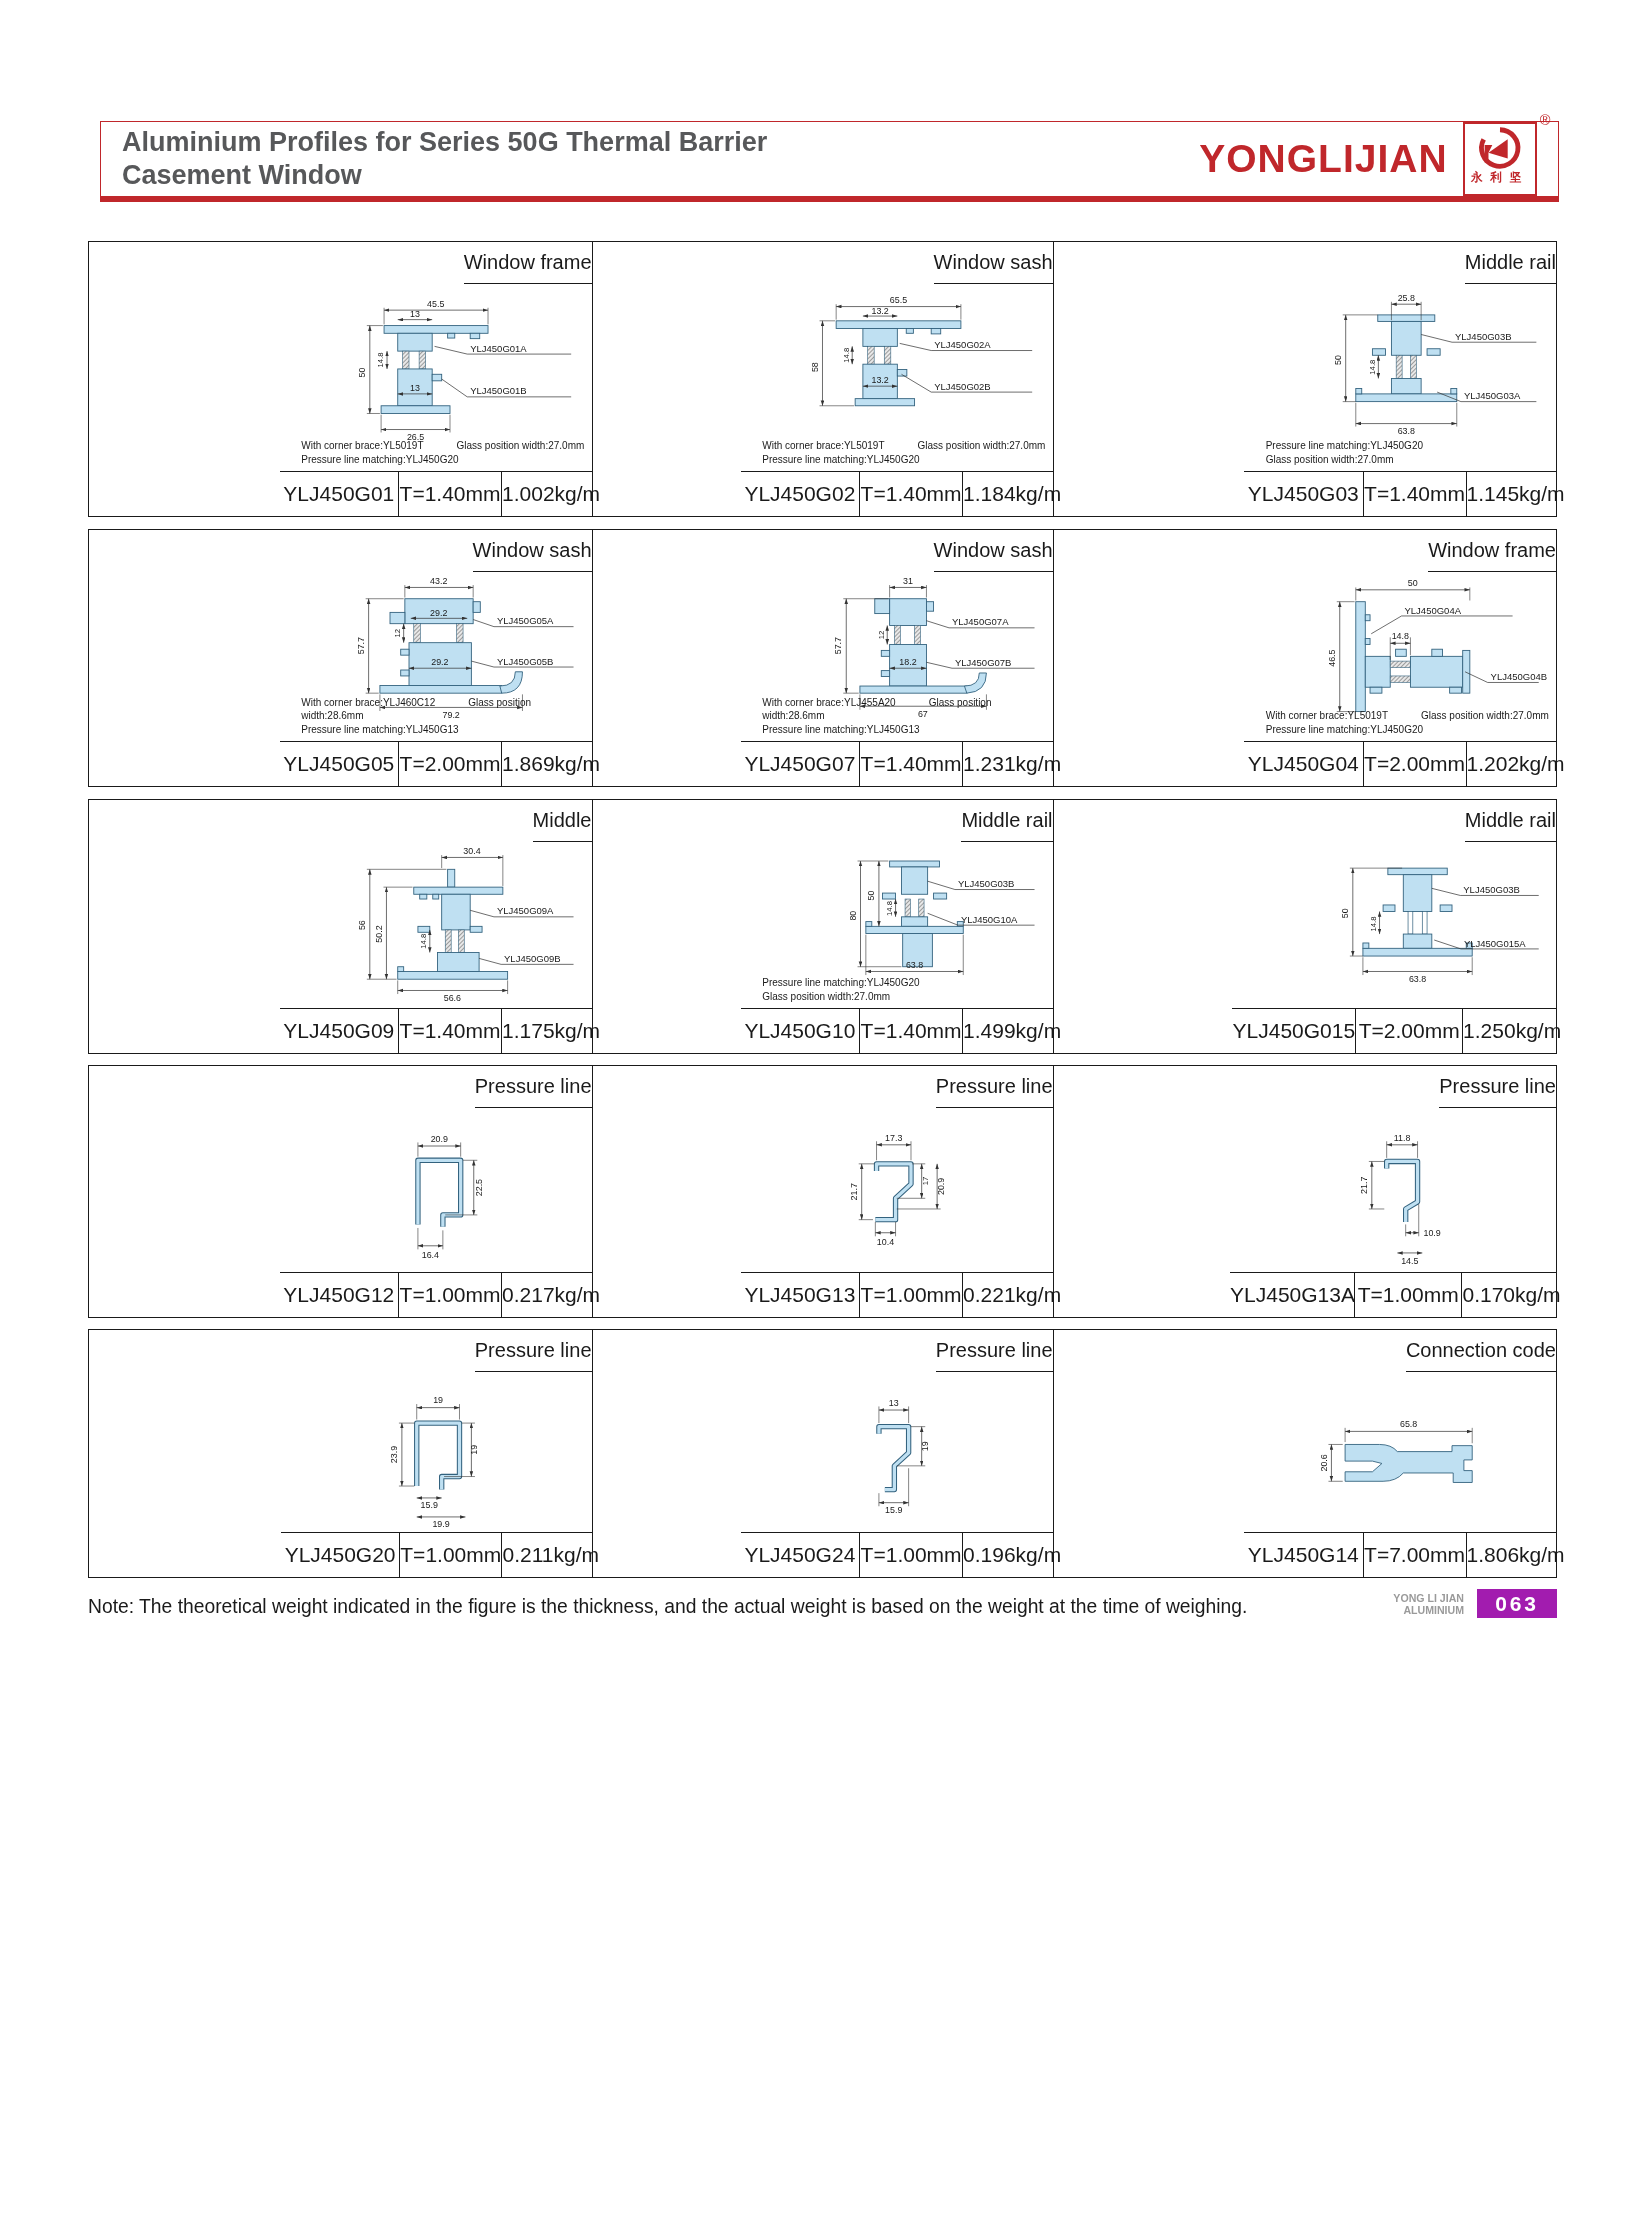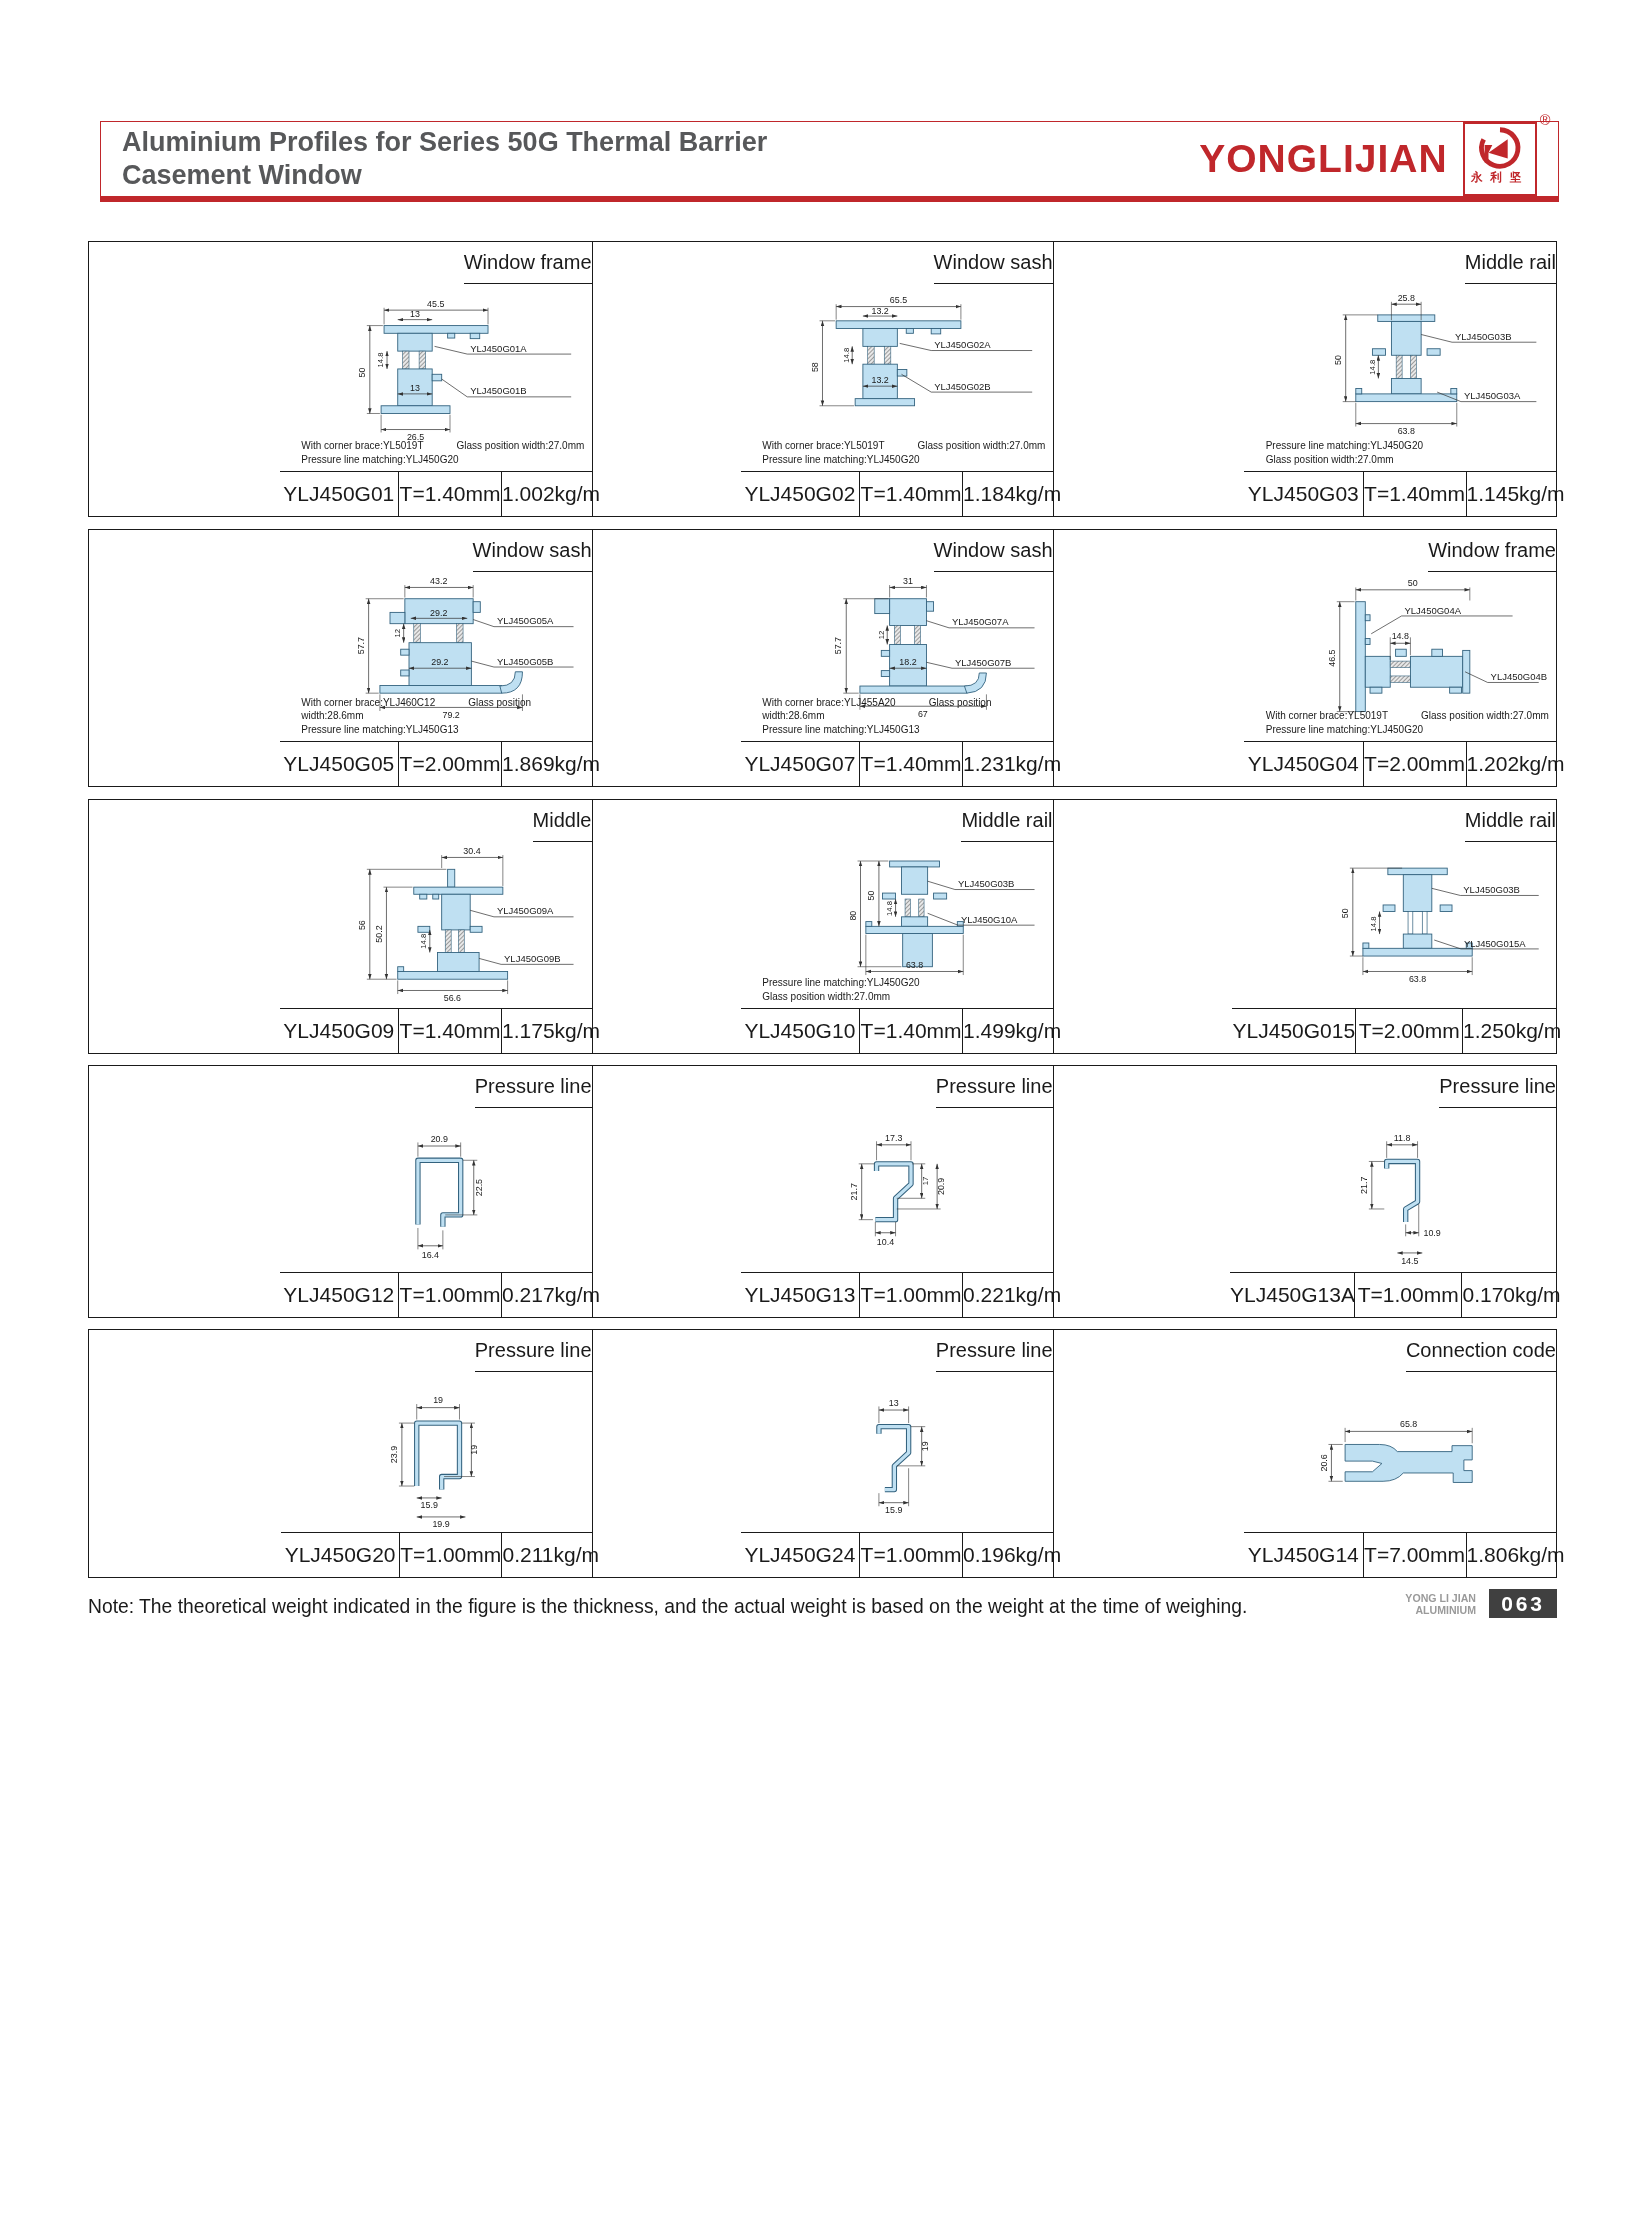--- a/index.html
+++ b/index.html
@@ -25,21 +25,21 @@
   .notes{position:absolute;left:9.7px;right:3.9px;bottom:4.8px;font-size:10px;line-height:1.35;}
   .nb{margin-left:33px;}
   .cell-footer{display:grid;grid-template-columns:38% 33% 29%;border-top:1.9px solid #1a1a1a;height:44px;}
   .cell-footer div{line-height:44px;text-align:center;font-size:21px;}
   .cell-footer div + div{border-left:1.9px solid #1a1a1a;}
   
   .bottomrow{display:flex;justify-content:space-between;align-items:flex-end;margin-top:9px;}
   .note{font-size:19.3px;}
   .pagebrand{display:flex;align-items:center;gap:13px;}
   .pb-txt{text-align:right;font-size:10.6px;color:#9a9a9a;font-weight:bold;line-height:1.15;}
-  .pb-badge{background:#404040;color:#fff;font-weight:bold;font-size:21px;line-height:29px;width:68px;text-align:center;letter-spacing:2.9px;}
+  .pb-badge{background:#a21caf;color:#fff;font-weight:bold;font-size:21px;line-height:29px;width:80px;text-align:center;letter-spacing:2.9px;}
   
   svg text{font-family:"Liberation Sans",sans-serif;font-size:15px;fill:#1a1a1a;}
   svg text.sm{font-size:13px;}
   svg text.lbl{font-size:16px;}
   .al{fill:#bfe0f2;stroke:#33627e;stroke-width:1.5;}
   .wb{fill:#ffffff;stroke:#33627e;stroke-width:1.2;}
   .hb{fill:url(#hatch);stroke:#33627e;stroke-width:1;}
   .dl{stroke:#333;stroke-width:1.2;fill:none;}
   .el{stroke:#333;stroke-width:1;fill:none;}
   .ldr{stroke:#333;stroke-width:1.2;fill:none;}

